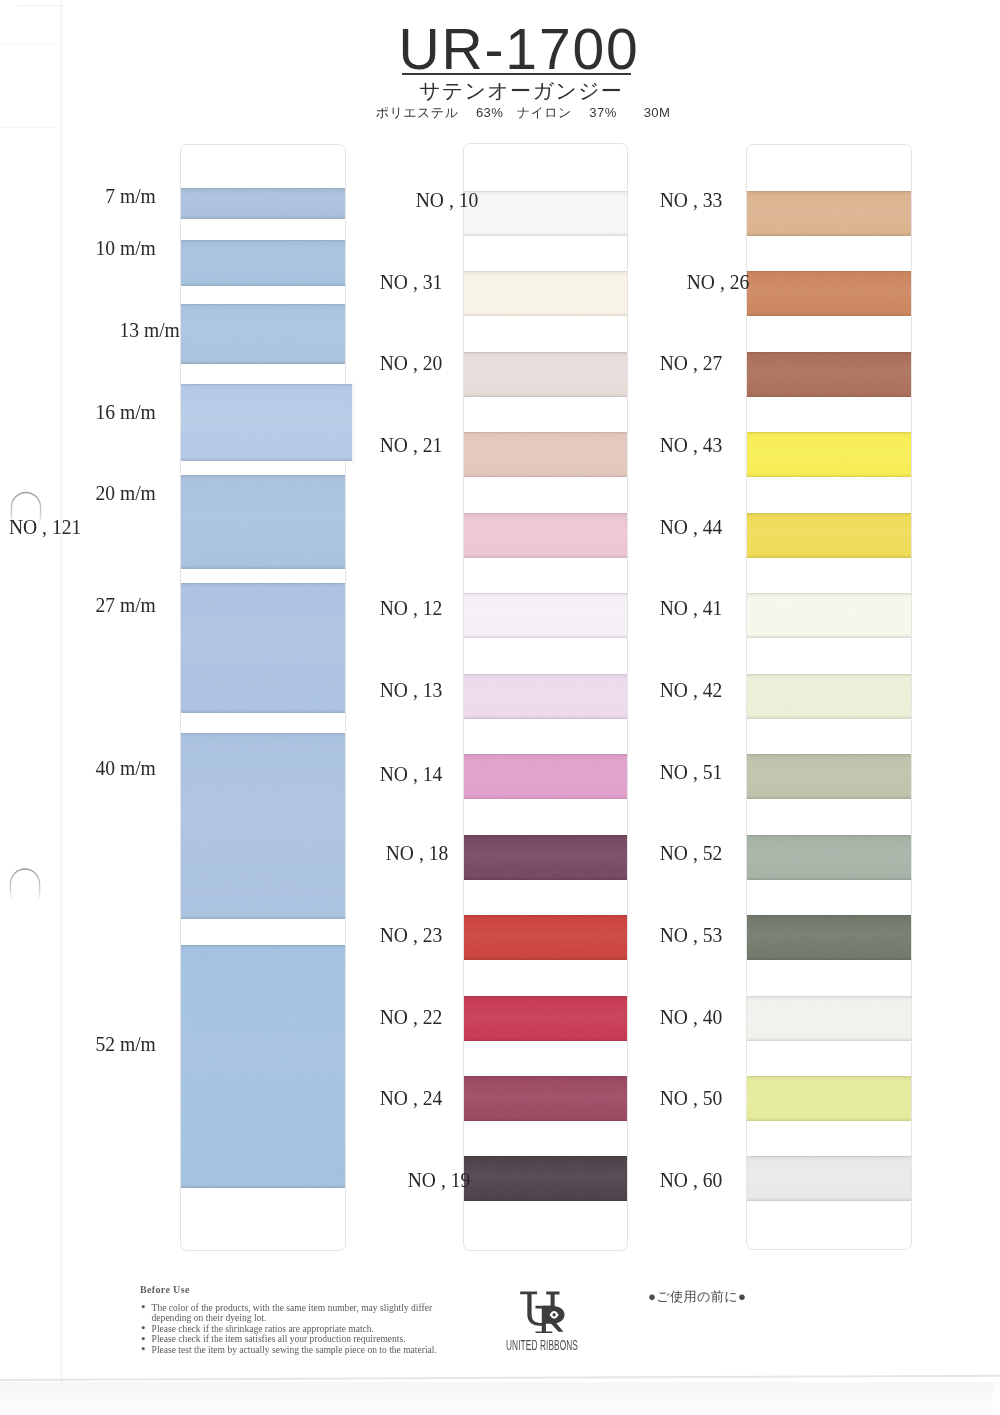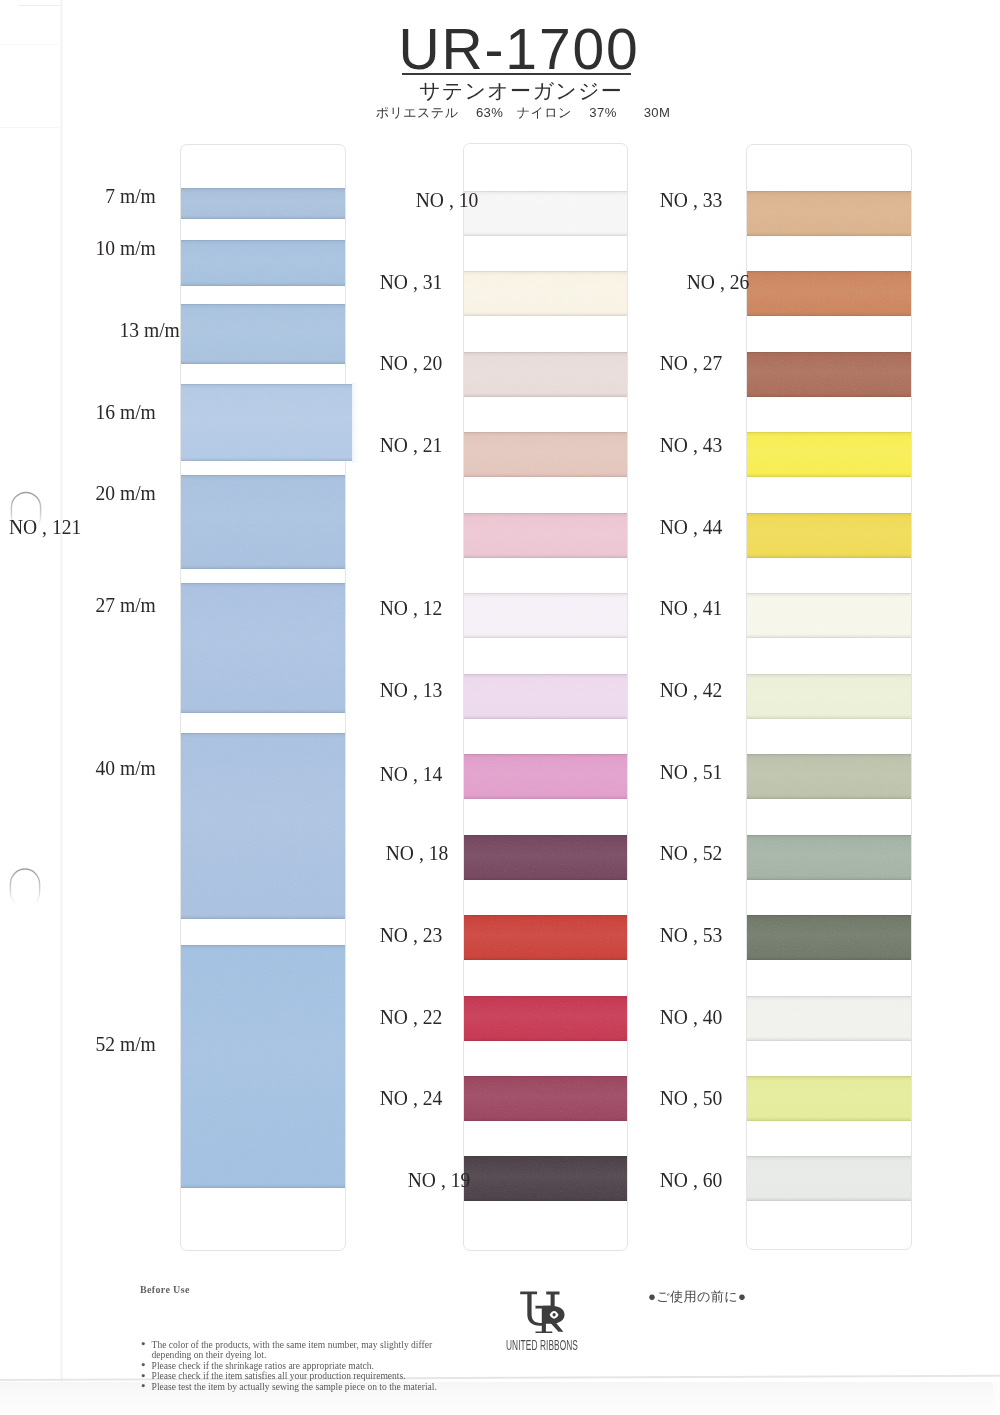--- a/index.html
+++ b/index.html
@@ -34,21 +34,21 @@
           repeating-linear-gradient(101deg, rgba(176,186,202,0.12) 0px, rgba(176,186,202,0.12) 0.6px, rgba(255,255,255,0) 0.6px, rgba(255,255,255,0) 4.6px);}
   .lbl{position:absolute;font-family:"Liberation Serif", serif;font-size:22px;color:#2b2729;filter:blur(0.22px);
        white-space:nowrap;line-height:22px;}
   .lbl span{display:inline-block;transform:scaleX(0.89);transform-origin:right center;}
 
   
   .ftr{position:absolute;left:0;top:0;width:1000px;height:1415px;}
   .bu-title{position:absolute;left:140px;top:1284px;font-size:10px;font-weight:bold;
             color:#636363;font-family:"Liberation Serif", serif;letter-spacing:0.35px;}
   .bu-list{position:absolute;left:141px;top:1302.5px;width:305px;font-size:9.55px;
-           color:#5a5a5a;font-family:"Liberation Serif", serif;line-height:10.6px;margin-top:37px;}
+           color:#5a5a5a;font-family:"Liberation Serif", serif;line-height:10.6px;}
   .bu-list .li{position:relative;padding-left:10.6px;}
   .bu-list .li:before{content:"\25CF";position:absolute;left:0px;top:-0.7px;font-size:7.4px;}
   .logo{position:absolute;left:518px;top:1291px;width:49px;height:43px;}
   .logo-name{position:absolute;left:492px;top:1338px;width:100px;text-align:center;
              font-family:"Liberation Sans", sans-serif;font-size:11.6px;font-weight:400;
              letter-spacing:0.1px;color:#4d4d4d;line-height:11.6px;}
   .logo-name span{display:inline-block;transform:scaleX(0.72) scaleY(1.21);transform-origin:center top;}
   .jp-title{position:absolute;left:648px;top:1290px;font-size:13.2px;color:#4a4a4a;
             font-family:"Liberation Sans", sans-serif;letter-spacing:0.3px;white-space:nowrap;
             line-height:14px;}

